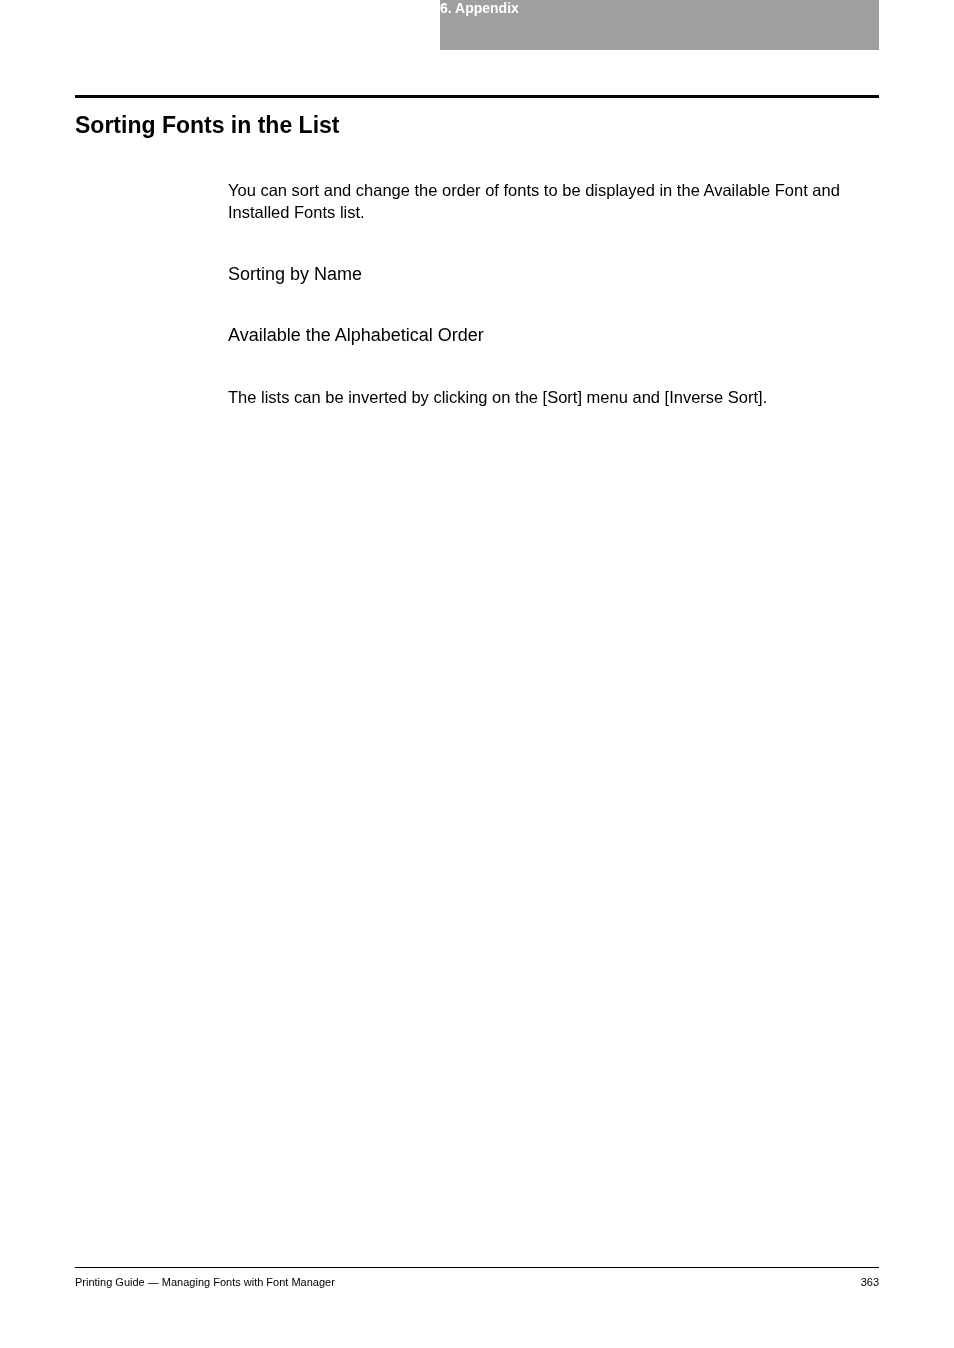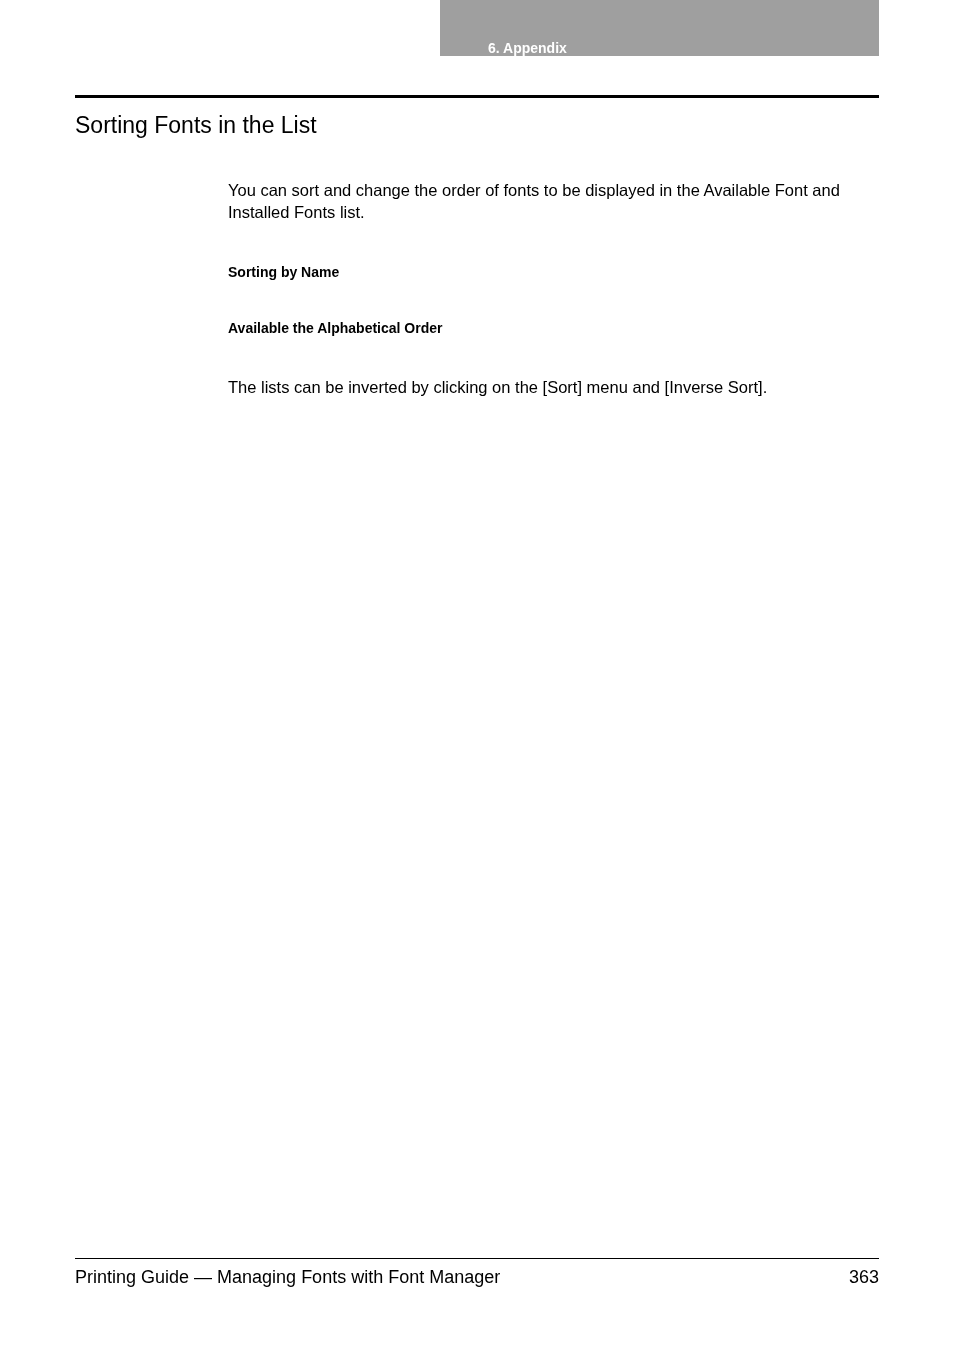--- a/index.html
+++ b/index.html
@@ -9,75 +9,74 @@
     background: #fff;
     font-family: Arial, Helvetica, sans-serif;
     color: #000;
     position: relative;
   }
   .header-tab {
     position: absolute;
     top: 0;
     left: 440px;
     right: 75px;
-    height: 56px;
+    height: 50px;
     background: #9f9f9f;
     display: flex;
-    align-items: flex-end;
-    padding-left: 48px;
+    align-items: flex-start;
   }
   .header-tab-text {
     color: #fff;
     font-size: 14px;
     font-weight: bold;
   }
   .content {
     position: absolute;
     top: 95px;
     left: 75px;
     right: 75px;
   }
   .rule {
     border-top: 3px solid #000;
     margin-bottom: 14px;
   }
   .h1 {
     font-size: 23px;
-    font-weight: normal;
+    font-weight: bold;
     margin-bottom: 12px;
   }
   .body-block {
     margin-left: 153px;
   }
   .p {
     font-size: 16.5px;
     line-height: 1.35;
     margin-bottom: 8px;
     margin-top: 40px;
   }
   .h2 {
-    font-size: 14px;
-    font-weight: bold;
+    font-size: 18px;
+    font-weight: normal;
     margin-top: 40px;
     margin-bottom: 14px;
   }
   .footer {
     position: absolute;
     left: 75px;
     right: 75px;
     bottom: 60px;
   }
   .footer-rule {
     border-top: 1.5px solid #000;
     margin-bottom: 8px;
   }
   .footer-row {
     display: flex;
     justify-content: space-between;
-    font-size: 18px;
+    font-size: 11px;
   }
 </style>
 </head>
 <body>
 
 <div class="header-tab">
   <span class="header-tab-text">6. Appendix</span>
 </div>
 
 <div class="content">

